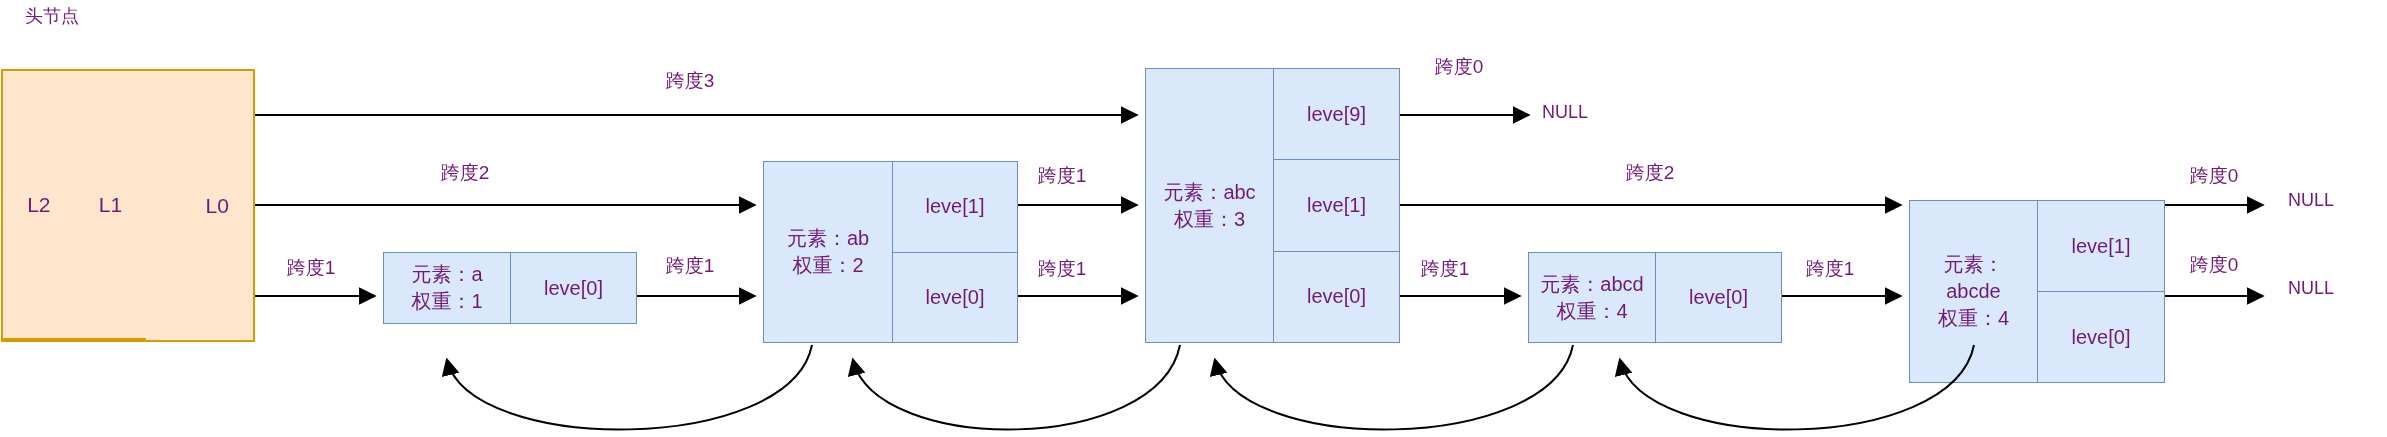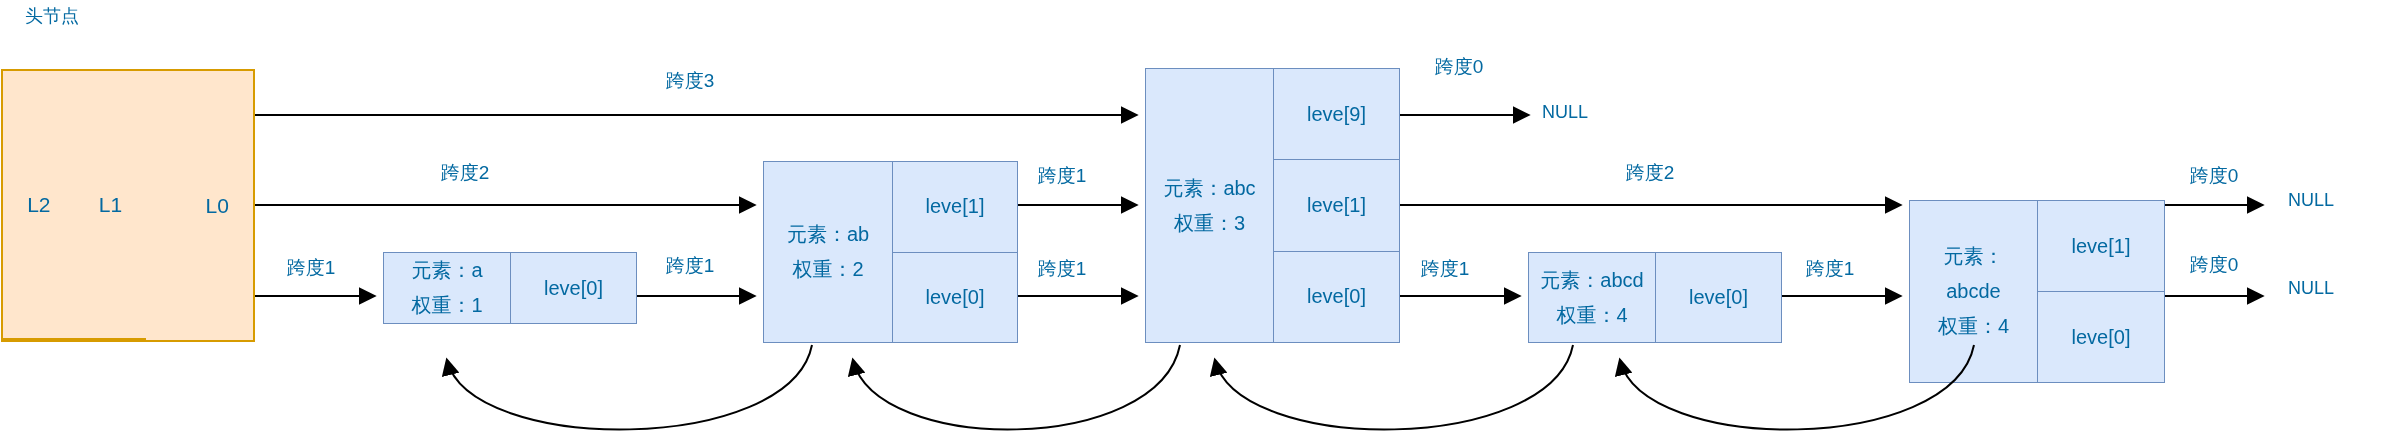--- a/index.html
+++ b/index.html
@@ -1,21 +1,21 @@
 <!DOCTYPE html>
 <html><head>
 <meta charset="utf-8">
 <style>
   html,body{margin:0;padding:0;background:#ffffff;}
   .canvas{
     position:relative;
     width:2387px;height:437px;
     background:#ffffff;
     font-family:"Liberation Sans","DejaVu Sans",sans-serif;
-    color:#0369a1;
+    color:#701a75;
     overflow:hidden;
   }
   .head-title{
     position:absolute;left:25px;top:4px;
     font-size:18px;
   }
   .head-box{
     position:absolute;left:1px;top:69px;width:254px;height:273px;
     background:#ffe6cc;border:2px solid #d79b00;
     box-sizing:border-box;
@@ -33,21 +33,20 @@
     box-sizing:border-box;
     display:flex;
   }
   .node .main{
     display:flex;flex-direction:column;justify-content:center;align-items:center;
     border-right:1.5px solid #6c8ebf;
     font-size:20px;line-height:1.35;
     box-sizing:border-box;
     text-align:center;
     white-space:nowrap;
-    gap:8px;
   }
   .node .lvls{flex:1;display:flex;flex-direction:column;}
   .node .lvl{
     flex:1;display:flex;align-items:center;justify-content:center;
     font-size:20px;
     border-bottom:1.5px solid #6c8ebf;
   }
   .node .lvl:last-child{border-bottom:none;}
   .wires{position:absolute;left:0;top:0;pointer-events:none;}
   .wlabel{

